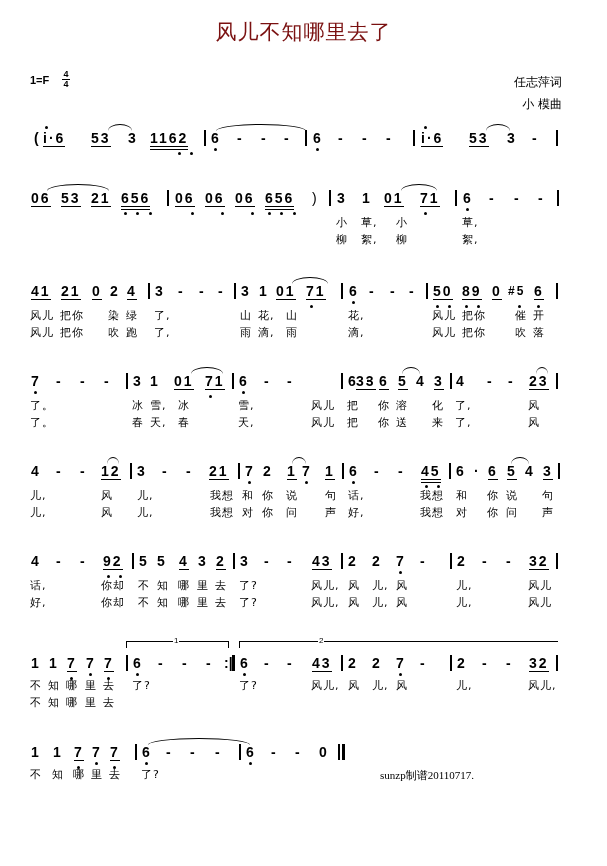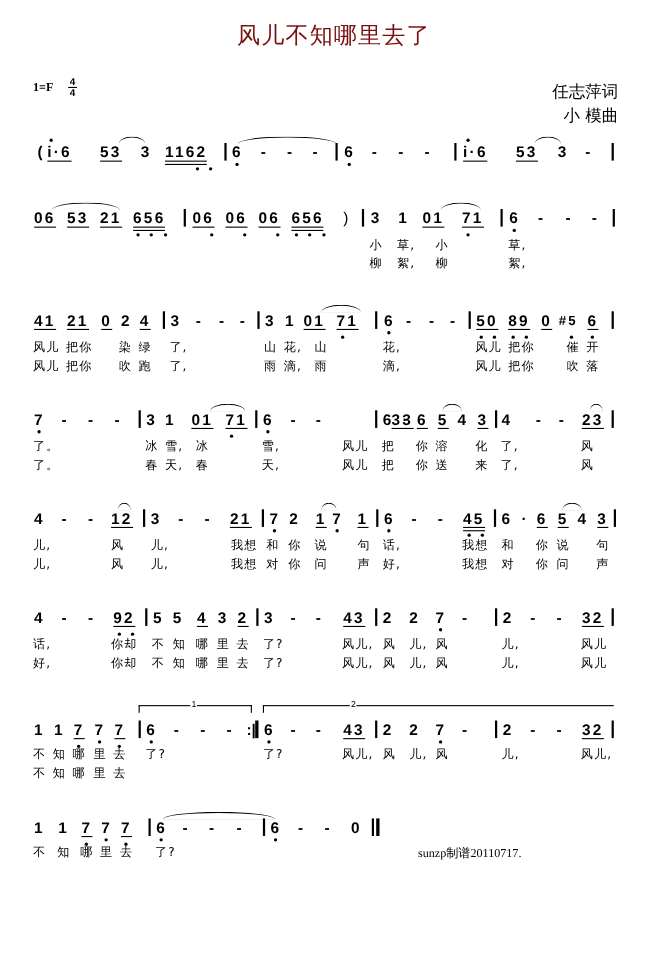--- a/index.html
+++ b/index.html
@@ -1,25 +1,25 @@
 <!DOCTYPE html>
 <html><head>
 <meta charset="utf-8">
 <style>
   html, body { margin:0; padding:0; background:#ffffff; }
   body { width:607px; height:866px; position:relative; overflow:hidden;
          font-family:"DejaVu Sans", sans-serif; color:#000; }
   .title { position:absolute; left:0; width:607px; top:18px; text-align:center;
            font-family:"DejaVu Serif", serif; font-size:21px; color:#7a1010; letter-spacing:1px; }
-  .key { position:absolute; left:30px; top:74px; font-family:Liberation Serif, serif;
+  .key { position:absolute; left:30px; top:74px; font-family:Liberation Sans, sans-serif;
          font-size:11px; font-weight:bold; }
   .timesig { position:absolute; left:62px; top:70px; font-family:"Liberation Sans", sans-serif;
              font-size:9px; font-weight:bold; line-height:9px; text-align:center; width:8px; }
   .timesig .bar { border-top:1px solid #000; }
-  .credit { position:absolute; right:45px; font-size:15px; font-family:"DejaVu Sans", sans-serif; }
+  .credit { position:absolute; right:45px; font-size:12px; font-family:"DejaVu Sans", sans-serif; }
   .row { position:absolute; left:0; width:607px; }
   .n { position:absolute; font-family:"Liberation Sans", sans-serif; font-weight:bold;
        font-size:14px; line-height:16px; white-space:pre; letter-spacing:2px; }
   .ul1 { border-bottom:1.5px solid #000; }
   .ul2 { border-bottom:4px double #000; }
   .bl { position:absolute; width:1.5px; background:#000; height:16px; }
   .lyr { position:absolute; font-size:11px; white-space:pre; line-height:14px;
          font-family:"DejaVu Sans", sans-serif; letter-spacing:1px; }
   .dot-b { position:absolute; width:3px; height:3px; background:#000; border-radius:50%; }
   .dot-t { position:absolute; width:3px; height:3px; background:#000; border-radius:50%; }

